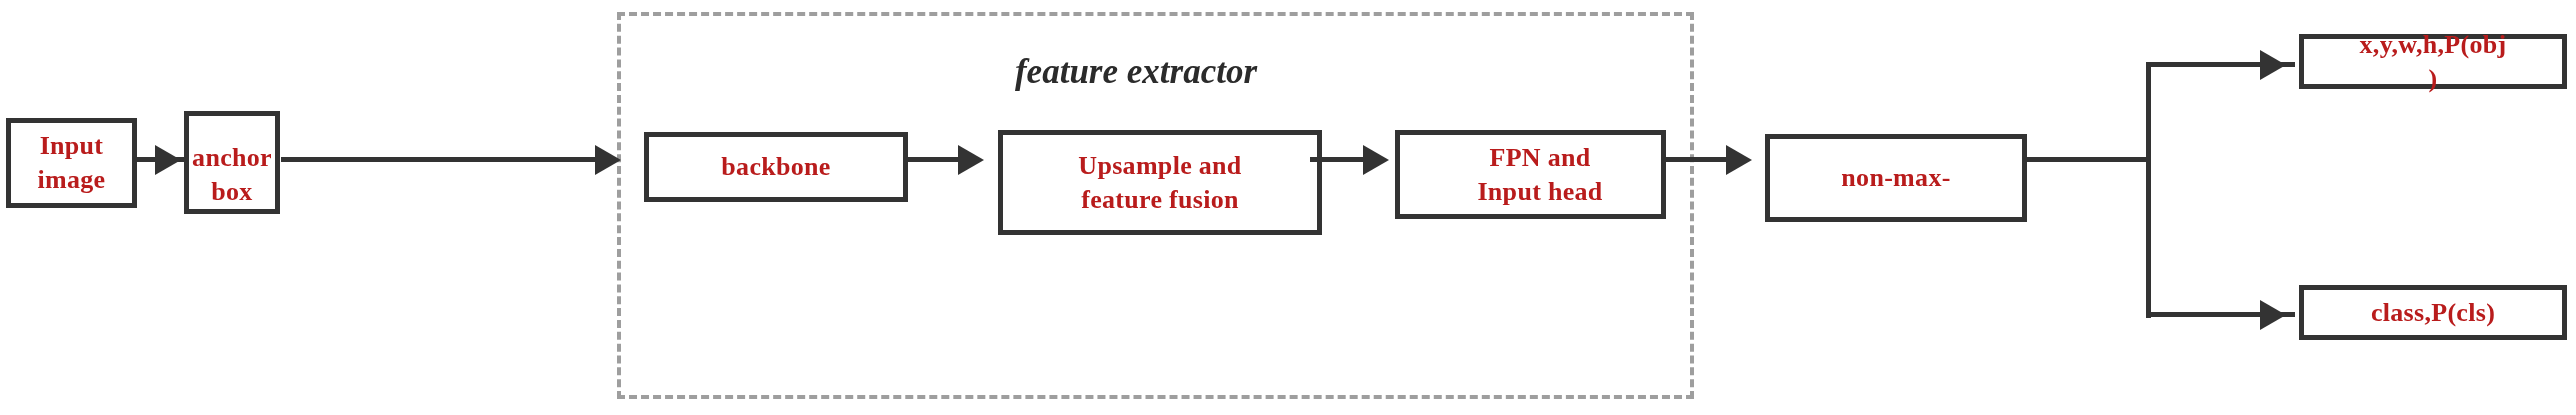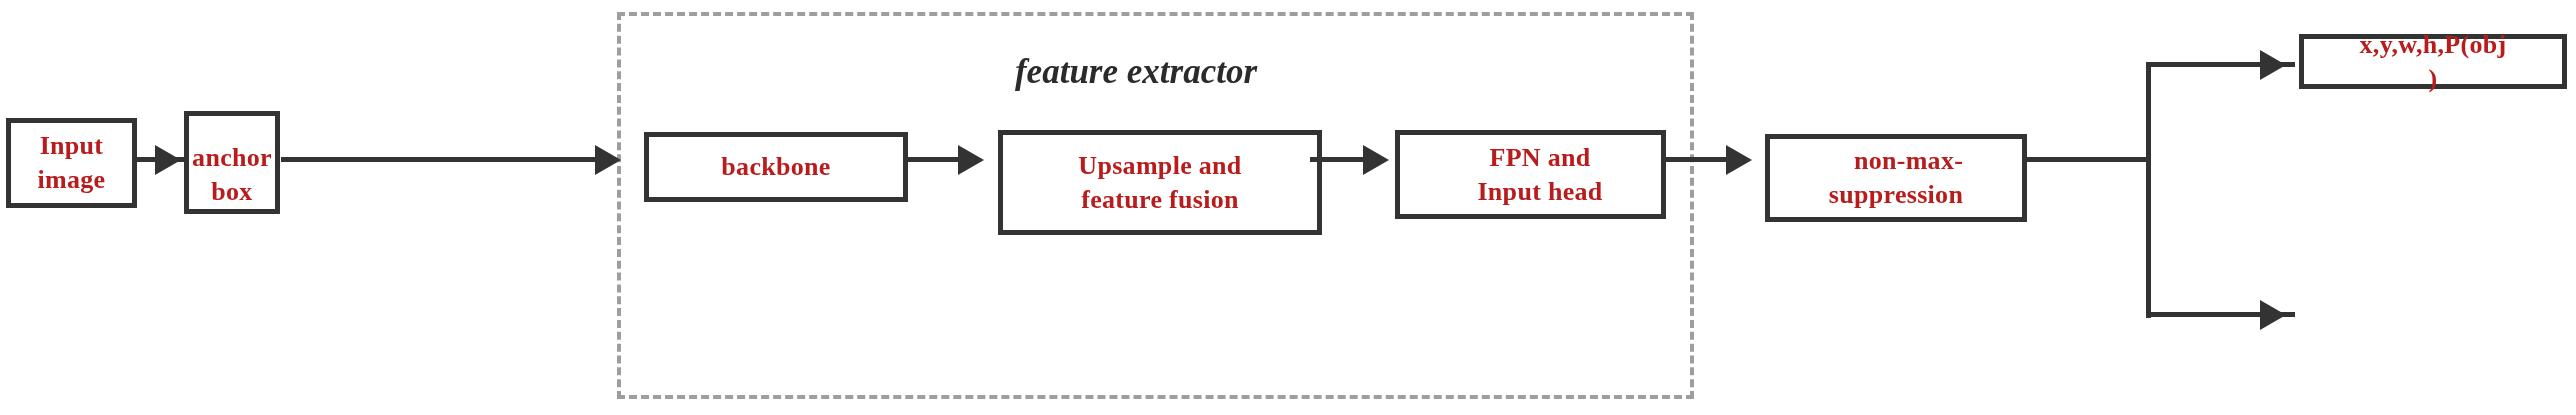--- a/index.html
+++ b/index.html
@@ -130,35 +130,37 @@
       <span>Input head</span>
     </span>
   </div>
 
   <div class="edge-h" style="left:1666px; top:157px; width:77px;"></div>
   <div class="arrow-head" style="left:1726px; top:145px;"></div>
 
   <div id="node-nms" class="node">
     <span>
       <span>non-max-</span>
-      <span>suppression</span>
     </span>
   </div>
 
   <div class="edge-h" style="left:2026px; top:157px; width:125px;"></div>
   <div class="edge-v" style="left:2146px; top:62px; height:256px;"></div>
 
   <div class="edge-h" style="left:2146px; top:62px; width:149px;"></div>
   <div class="arrow-head" style="left:2260px; top:50px;"></div>
 
   <div class="edge-h" style="left:2146px; top:312px; width:149px;"></div>
   <div class="arrow-head" style="left:2260px; top:300px;"></div>
 
   <div id="node-box-out" class="node">
     <span>
       <span>x,y,w,h,P(obj</span>
       <span>)</span>
     </span>
   </div>
 
+  <div id="node-class-out" class="node">
+    <span>class,P(cls)</span>
+  </div>
 
 </div>
 
 
 </body></html>

